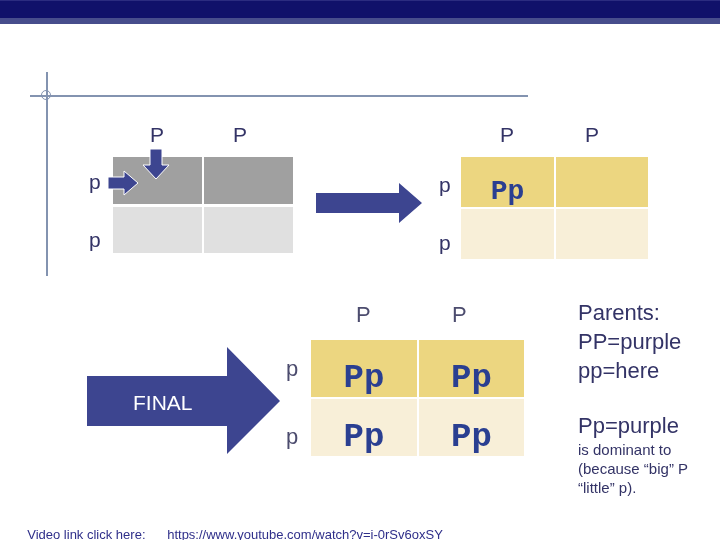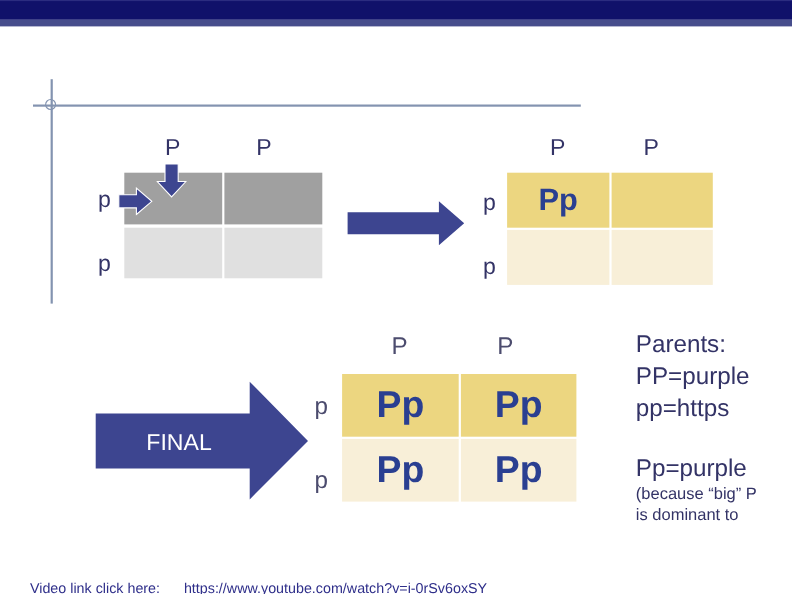--- a/index.html
+++ b/index.html
@@ -5,21 +5,21 @@
   html, body { margin:0; padding:0; }
   body { width:720px; height:540px; position:relative; overflow:hidden; background:#ffffff; font-family:"Liberation Sans", sans-serif; color:#333366; }
   .abs { position:absolute; }
   .topbar { left:0; top:0; width:720px; height:18px; background:#10116a; border-top:1px solid #2b2c80; box-sizing:border-box; }
   .topbar2 { left:0; top:18px; width:720px; height:6px; background:#474d8c; }
   .vline { left:46px; top:72px; width:2px; height:204px; background:#8393b0; }
   .hline { left:30px; top:95px; width:498px; height:2px; background:#8393b0; }
   .circ { left:41px; top:90px; width:10px; height:10px; border:1px solid #8393b0; border-radius:50%; box-sizing:border-box; }
   .lbl { font-size:21px; color:#333366; line-height:1; }
   .lbl-l { font-size:22px; color:#4c4c6e; line-height:1; }
-  .cell { position:absolute; display:flex; align-items:center; justify-content:center; }
+  .cell { position:absolute; display:flex; align-items:flex-end; justify-content:center;font-family:Liberation Mono, monospace; }
   .g-dark { background:#a0a0a0; }
   .g-light { background:#e0e0e0; }
   .y-dark { background:#ecd680; }
   .y-light { background:#f8efd8; }
   .pp { font-weight:bold; color:#2a3f91; }
   .arrow svg { display:block; }
   .legend { left:578px; top:298px; font-size:22px; color:#333366; line-height:29px; }
   .legend .small { font-size:15px; line-height:19px; }
   .link { left:20px; top:512px; font-size:13px; color:#2f2f8a; border-bottom:1px solid #6f86d0; padding-bottom:1px; white-space:pre; }
 </style>
@@ -102,22 +102,23 @@
       <span class="pp" style="font-size:34px;">Pp</span>
     </div>
   <div class="cell y-light" style="left:419px;top:399px;width:105px;height:57px;">
       <span class="pp" style="font-size:34px;">Pp</span>
     </div>
 </div>
 
 <div class="abs legend">
   <div>Parents:</div>
   <div>PP=purple</div>
-  <div>pp=https</div>
+  <div>pp=here</div>
   <div style="height:26px;"></div>
   <div>Pp=purple</div>
+  <div class="small">is dominant to</div>
   <div class="small">(because “big” P</div>
-  <div class="small">is dominant to</div>
+  <div class="small">“little” p).</div>
 </div>
 
 <a class="abs link">
   <span>Video link click here:</span><span>      </span><span>https://www.youtube.com/watch?v=i-0rSv6oxSY</span>
 </a>
 
 </body></html>

